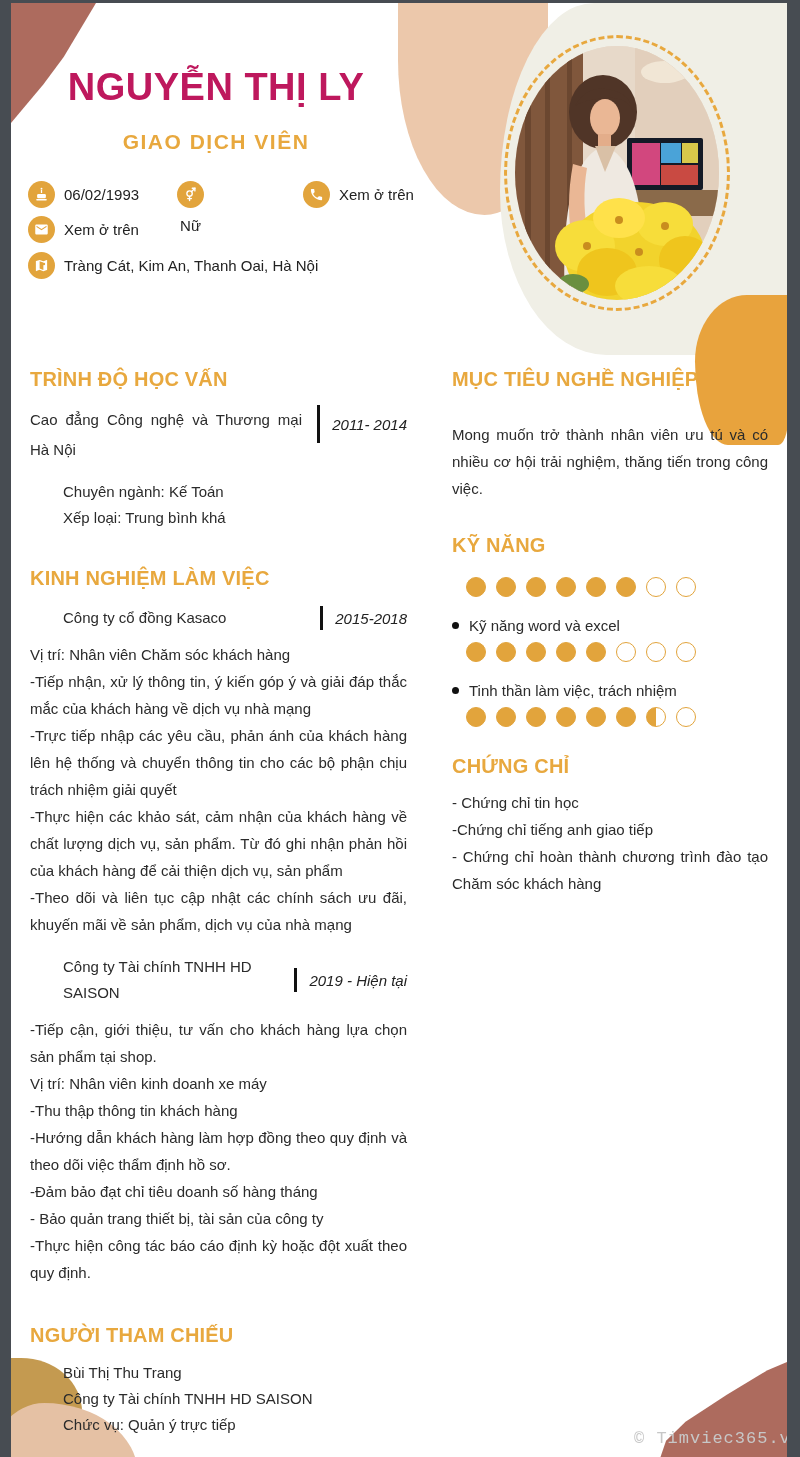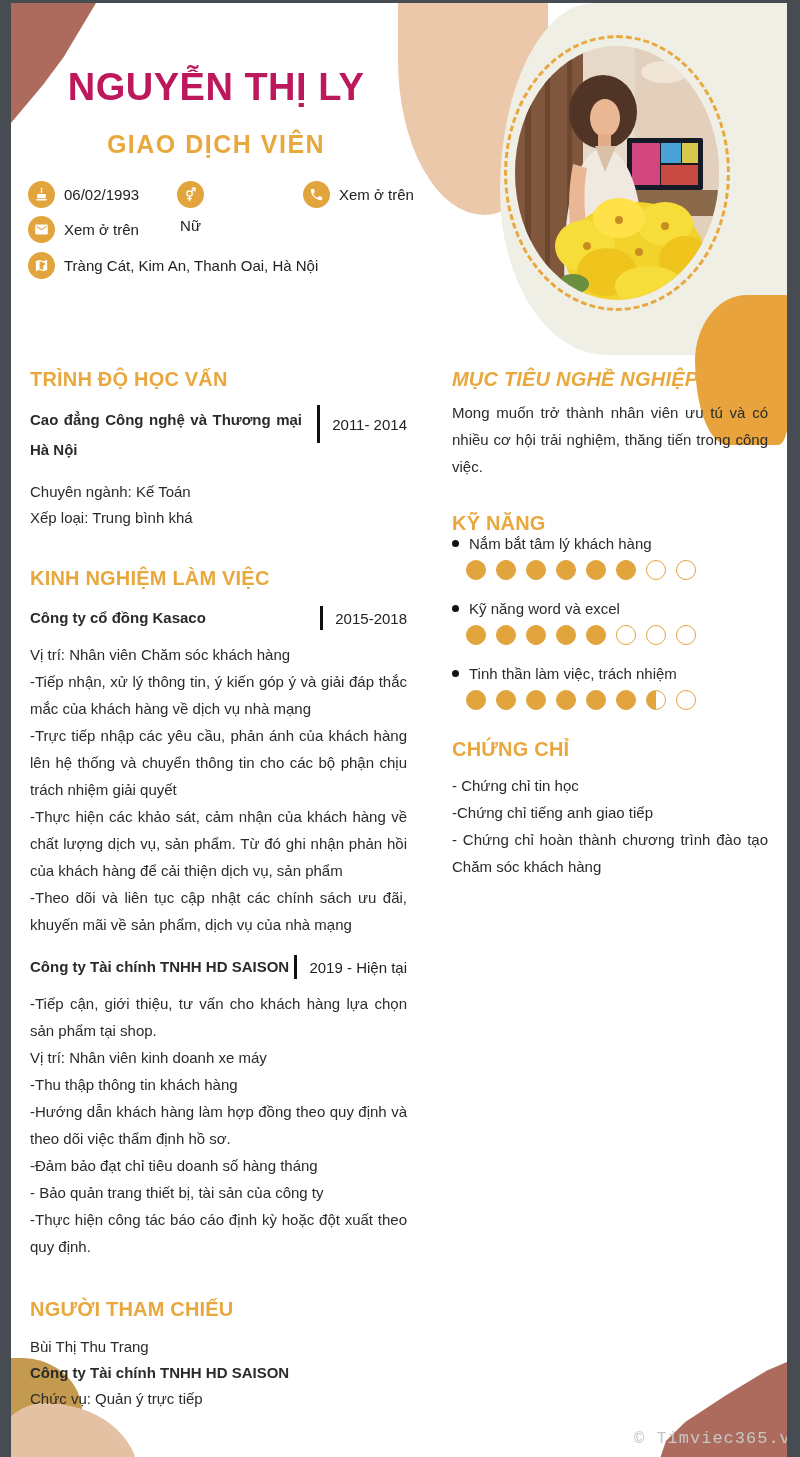--- a/index.html
+++ b/index.html
@@ -68,40 +68,40 @@
     border-radius:50%;overflow:hidden;z-index:2;background:#e7d9c9;
   }
   .photo-clip svg{display:block;width:100%;height:100%;}
   
   .name{
     position:absolute;left:12px;top:66px;width:408px;z-index:5;
     text-align:center;font-size:38px;font-weight:700;color:#be185d;letter-spacing:.5px;
   }
   .job-title{
     position:absolute;left:12px;top:130px;width:408px;z-index:5;
-    text-align:center;font-size:25px;font-weight:600;color:var(--gold);letter-spacing:1.5px;
+    text-align:center;font-size:21px;font-weight:600;color:var(--gold);letter-spacing:1.5px;
   }
   .contact{position:absolute;z-index:5;display:flex;align-items:center;gap:9px;height:27px;font-size:15px;color:#222;}
   .c1{left:28px;top:181px;} .c2{left:177px;top:181px;flex-direction:column;} .c3{left:303px;top:181px;}
   .c4{left:28px;top:216px;} .c5{left:28px;top:252px;}
   .cicon{
     width:27px;height:27px;border-radius:50%;background:var(--gold-dot);
     display:flex;align-items:center;justify-content:center;flex:0 0 27px;
   }
   .cicon svg{width:15px;height:15px;}
   
   .col{position:absolute;z-index:5;top:368px;}
   .col-left{left:30px;width:377px;}
   .col-right{left:452px;width:316px;}
   .sec-h{font-size:20px;font-weight:700;color:var(--gold);letter-spacing:.2px;}
   .body-line{font-size:15px;line-height:27px;text-align:justify;}
-  .plain{font-size:15px;line-height:26px;}
-  .bold{font-weight:700;}
+  .plain{font-size:15px;line-height:26px;margin-left:33px;}
+  .bold{font-weight:400;}
   .hdr-row{display:flex;align-items:flex-start;}
-  .hdr-right{margin-left:auto;display:flex;align-items:center;gap:12px;}
+  .hdr-right{margin-left:auto;display:flex;align-items:center;gap:12px;font-style:italic;}
   .vbar{width:3px;background:#111;flex:0 0 3px;}
   .date{font-size:15px;color:#222;white-space:nowrap;}
   
   .skill-label{display:flex;align-items:center;gap:10px;font-size:15px;}
   .bullet{width:7px;height:7px;border-radius:50%;background:#111;flex:0 0 7px;}
   .dots{margin:8px 0 20px 14px;display:flex;gap:10px;}
   .dot{width:20px;height:20px;border-radius:50%;display:inline-block;}
   .dot.full{background:var(--gold-dot);border:1.5px solid var(--gold-dot);}
   .dot.empty{background:#fff;border:1.5px solid var(--gold-dot);}
   .dot.half{background:linear-gradient(90deg,var(--gold-dot) 0 50%,#fff 50% 100%);border:1.5px solid var(--gold-dot);}
@@ -260,29 +260,25 @@
       <div class="body-line">-Thực hiện công tác báo cáo định kỳ hoặc đột xuất theo quy định.</div>
     </div>
 
   <div class="sec-h" style="margin-top:38px;margin-bottom:13px;">NGƯỜI THAM CHIẾU</div>
   <div class="plain">Bùi Thị Thu Trang</div>
   <div class="plain bold">Công ty Tài chính TNHH HD SAISON</div>
   <div class="plain">Chức vụ: Quản ý trực tiếp</div>
 </div>
 
 <div class="col col-right">
-  <div class="sec-h" style="margin-bottom:8px;font-style:italic;">MỤC TIÊU NGHỀ NGHIỆP</div>
+  <div class="sec-h" style="margin-bottom:30px;">MỤC TIÊU NGHỀ NGHIỆP</div>
   <div class="body-line">Mong muốn trở thành nhân viên ưu tú và có nhiều cơ hội trải nghiệm, thăng tiến trong công việc.</div>
 
-  <div class="sec-h" style="margin-top:32px;">KỸ NĂNG</div>
-
-  <div class="skill-label">
-    <span class="bullet"></span>
-    <span>Nắm bắt tâm lý khách hàng</span>
-  </div>
+  <div class="sec-h" style="margin-top:32px;margin-bottom:20px;">KỸ NĂNG</div>
+
   <div class="dots">
       <span class="dot full"></span>
       <span class="dot full"></span>
       <span class="dot full"></span>
       <span class="dot full"></span>
       <span class="dot full"></span>
       <span class="dot full"></span>
       <span class="dot empty"></span>
       <span class="dot empty"></span>
     </div>

